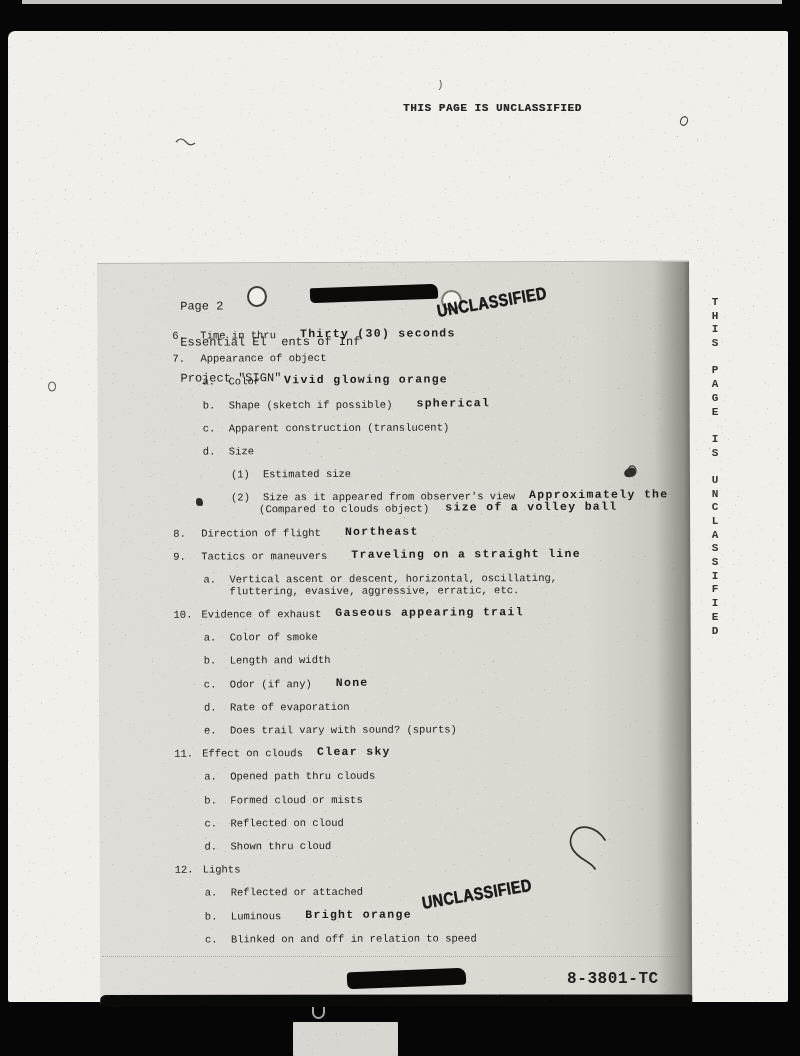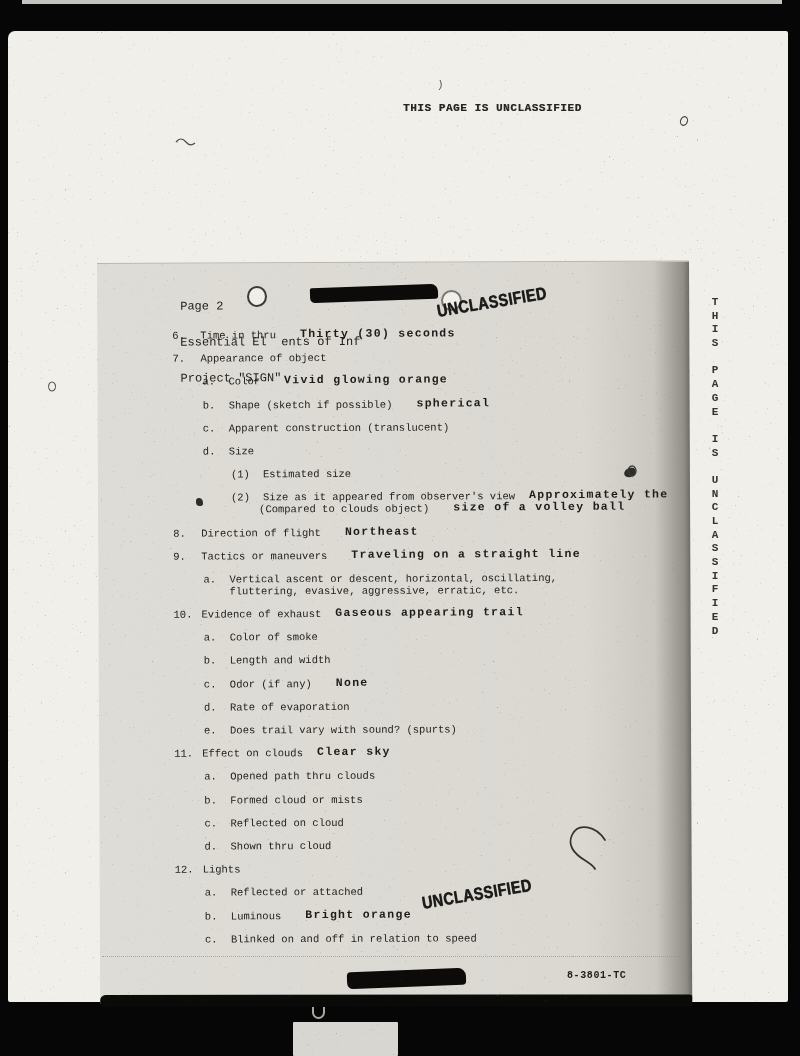--- a/index.html
+++ b/index.html
@@ -54,21 +54,21 @@
   .ind0 .num{width:28px;}
   .ind1 .l1{padding-left:30px;} .ind1 .num{width:26px;}
   .ind2 .l1{padding-left:58px;} .ind2 .num{width:32px;}
   .ind1 .l2{padding-left:56px;}
   .ind2 .l2{padding-left:86px;}
   .val{
     font-size:11.5px;font-weight:bold;letter-spacing:1.3px;
     margin-left:24px;margin-top:-1px;color:#1d1c1a;
   }
   .val.tight{margin-left:14px;}
-  .l2 .val{margin-left:24px;}
+  .l2 .val{margin-left:16px;}
   
   .stamp{
     position:absolute;color:#1c1b19;
     font-family:"Liberation Sans","DejaVu Sans",sans-serif;
     font-size:17.5px;font-weight:bold;letter-spacing:0.5px;white-space:nowrap;
     transform:rotate(-9.5deg) scaleX(0.82);transform-origin:left center;
     text-shadow:0.7px 0 0 rgba(20,20,18,.8), 0 0.5px 0 rgba(20,20,18,.35);
   }
   .stamp-top{left:437px;top:301px;}
   .stamp-bottom{left:422px;top:893px;}
@@ -76,21 +76,21 @@
   .redaction-header{left:310px;top:286px;width:128px;height:15px;border-radius:2px 7px 3px 5px;transform:rotate(-2deg);}
   .redaction-footer{left:347px;top:970px;width:119px;height:17px;border-radius:4px 8px 4px 6px;transform:rotate(-2.2deg);}
   .punch{
     position:absolute;border-radius:50%;background:#efeee9;
     border:2px solid #605e58;box-sizing:border-box;
   }
   .punch-1{left:247px;top:286px;width:20px;height:21px;border-color:#3c3b37;}
   .punch-2{left:441px;top:290px;width:21px;height:21px;border-color:#7a7870;}
   .doc-number{
     position:absolute;left:567px;top:970px;
-    font-size:10px;font-weight:bold;letter-spacing:0.6px;color:#201f1d;
+    font-size:16px;font-weight:bold;letter-spacing:0.6px;color:#201f1d;
   }
   .faint-rule{
     position:absolute;left:102px;top:956px;width:580px;height:0;
     border-top:1px dotted #8f8d86;opacity:.65;
   }
   .bottom-tab{
     position:absolute;left:293px;top:1022px;width:105px;height:34px;
     background:#d8d6d0;border-radius:1px;
   }
   .u-mark{

